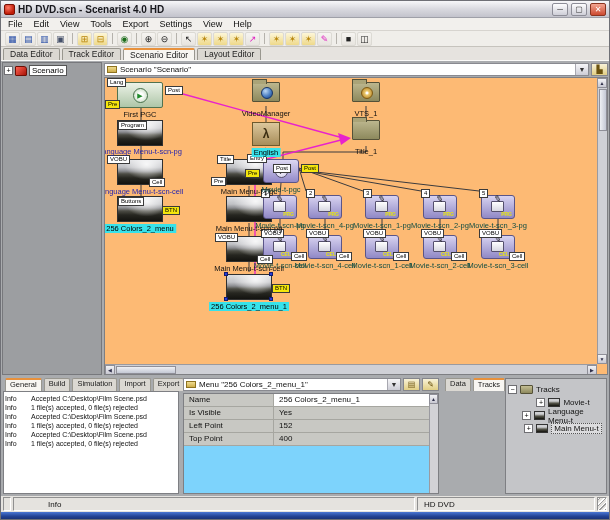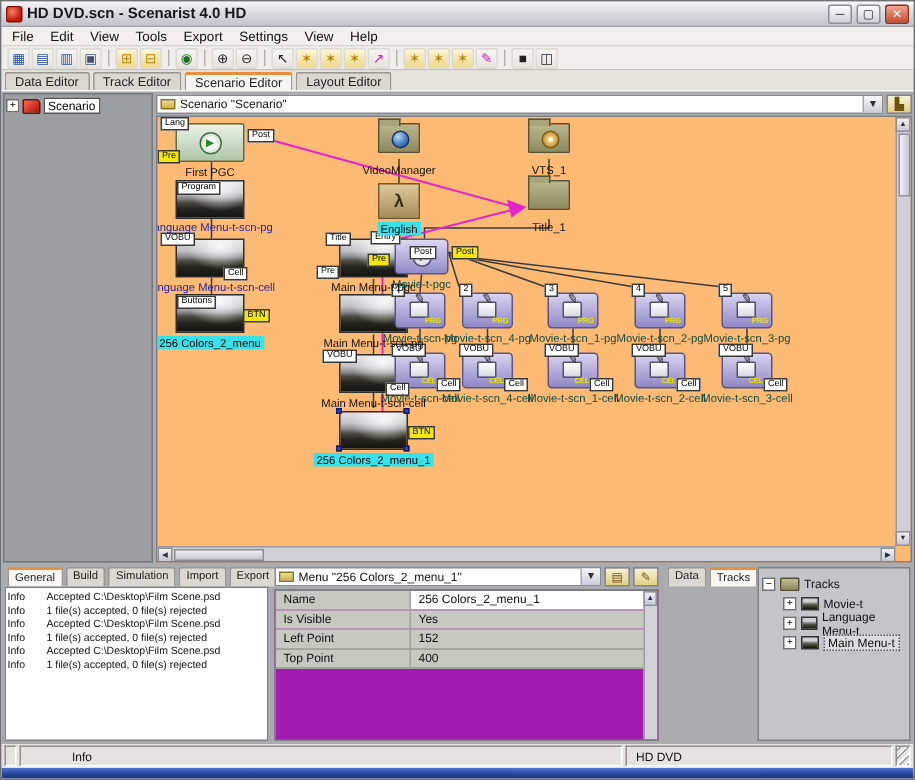--- a/index.html
+++ b/index.html
@@ -86,30 +86,30 @@
   .bottom { flex:0 0 120px; display:flex; background:#a9abae; padding:2px; gap:4px; }
   .panel-tabs { height:13px; display:flex; gap:2px; padding-left:2px; }
   .ptab { font-size:7.5px; line-height:10px; padding:0 4px; background:#dbd8d2; border:1px solid #99978f; border-bottom:none; border-radius:2px 2px 0 0; color:#222; }
   .ptab.active { background:#f8f6f2; border-top:2px solid #e8913c; }
   .log-panel { width:176px; display:flex; flex-direction:column; flex:0 0 auto; }
   .log-list { flex:1; background:#fff; border:1px solid #7e7f83; font-size:7px; padding:2px 1px; overflow:hidden; color:#111; }
   .log-row { display:flex; line-height:9px; }
   .log-level { width:26px; flex:0 0 auto; }
   .prop-panel { flex:1; display:flex; flex-direction:column; min-width:0; }
   .prop-header { height:14px; display:flex; gap:2px; margin-bottom:1px; }
-  .prop-grid { flex:1; background:#a21caf; border:1px solid #7e7f83; position:relative; overflow:hidden; }
+  .prop-grid { flex:1; background:#7dd3fc; border:1px solid #7e7f83; position:relative; overflow:hidden; }
   .prow { display:flex; height:13px; border-bottom:1px solid #a6a6a0; font-size:8px; }
   .pname { width:90px; flex:0 0 auto; padding:1px 5px; background:#c8c8c3; border-right:1px solid #a6a6a0; color:#111; }
   .pval { flex:1; padding:1px 5px; background:#c8c8c3; color:#111; }
   .prow.first .pval { background:#fff; }
   .pgrid-scroll { position:absolute; right:0; top:0; bottom:0; width:9px; background:#d2d2d6; border-left:1px solid #9a9aa0; }
   .tracks-panel { width:164px; display:flex; flex-direction:row; flex:0 0 auto; }
   .tracks-tree { flex:1; background:#c4c5c8; border:1px solid #7e7f83; padding:4px 2px; font-size:8px; color:#111; }
   .trow { display:flex; align-items:center; gap:3px; height:13px; }
-  .trow.child { padding-left:14px; }
+  .trow.child { padding-left:14px;justify-content:center; }
   .tfolder { width:13px; height:9px; background:linear-gradient(#c4be94,#8d895d); border:1px solid #545138; border-radius:1px; }
   .tthumb { width:12px; height:9px; border:1px solid #333; background:linear-gradient(180deg,#cfd0d3 30%,#55554a 60%,#14140e); }
   .tlabel.sel { background:#dcdcde; border:1px dotted #555; padding:0 2px; }
 
   
   .statusbar { flex:0 0 16px; display:flex; align-items:stretch; gap:2px; background:#e5e3df; padding:1px 2px; font-size:8px; color:#111; }
   .sseg { border:1px solid; border-color:#909090 #ffffff #ffffff #909090; display:flex; align-items:center; }
   .sseg.pad { padding-left:34px; }
   .grip { width:10px; background:repeating-linear-gradient(135deg,#fff 0 1px,#9a9a9a 1px 2px,transparent 2px 4px); }
   .taskbar-edge { flex:0 0 7px; background:linear-gradient(180deg,#4a77d4,#234395 60%,#1b3478); }

